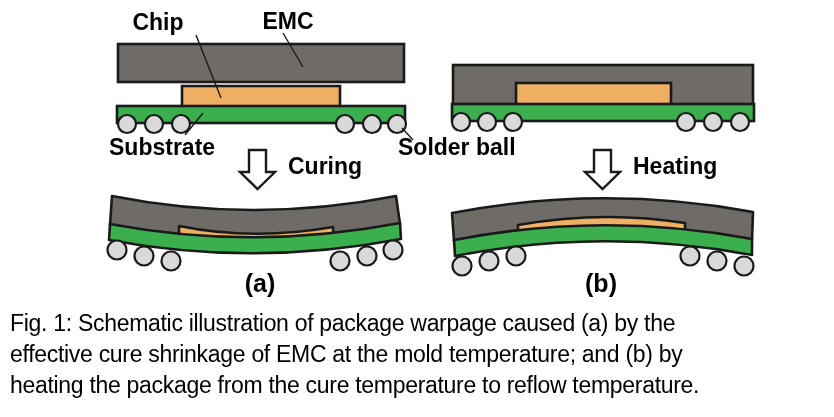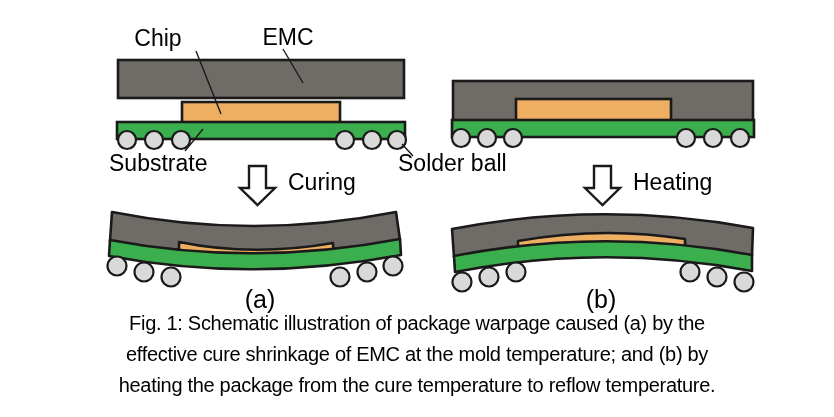--- a/index.html
+++ b/index.html
@@ -15,23 +15,24 @@
     overflow: hidden;
   }
   #figure-root {
     position: relative;
     width: 834px;
     height: 417px;
   }
   #diagram-area {
     position: absolute;
     left: 0;
-    top: 16px;
+    top: 0;
     width: 714px;
     height: 302px;
+    font-weight: bold;
   }
   #diagram-svg {
     display: block;
     width: 834px;
     height: 302px;
   }
   .svg-label {
     font-family: "Liberation Sans", sans-serif;
     font-size: 23px;
     fill: #000000;
@@ -51,26 +52,25 @@
     left: 0;
     top: 300px;
     width: 834px;
     height: 117px;
     box-sizing: border-box;
     padding: 8px 10px 0 10px;
   }
   #caption p {
     margin: 0;
     font-family: "Liberation Sans", sans-serif;
-    font-size: 20px;
+    font-size: 23px;
     line-height: 31px;
     letter-spacing: -0.3px;
     color: #000000;
     white-space: pre-line;
-    text-align: center;
   }
 </style>
 </head>
 <body>
 
 <div id="figure-root">
 
   <div id="diagram-area">
     <svg id="diagram-svg" viewBox="0 0 834 302" xmlns="http://www.w3.org/2000/svg">
 

